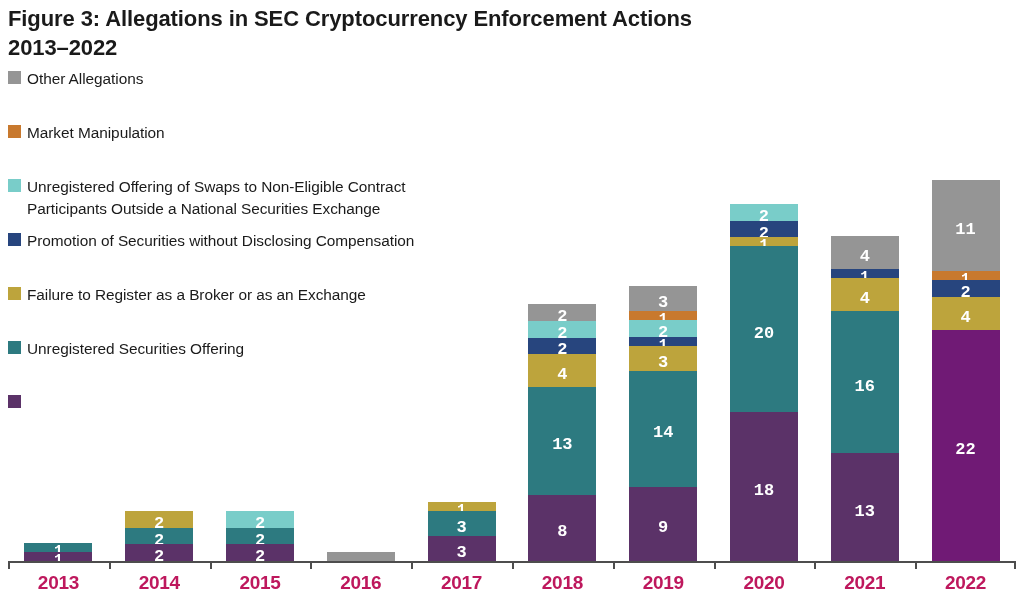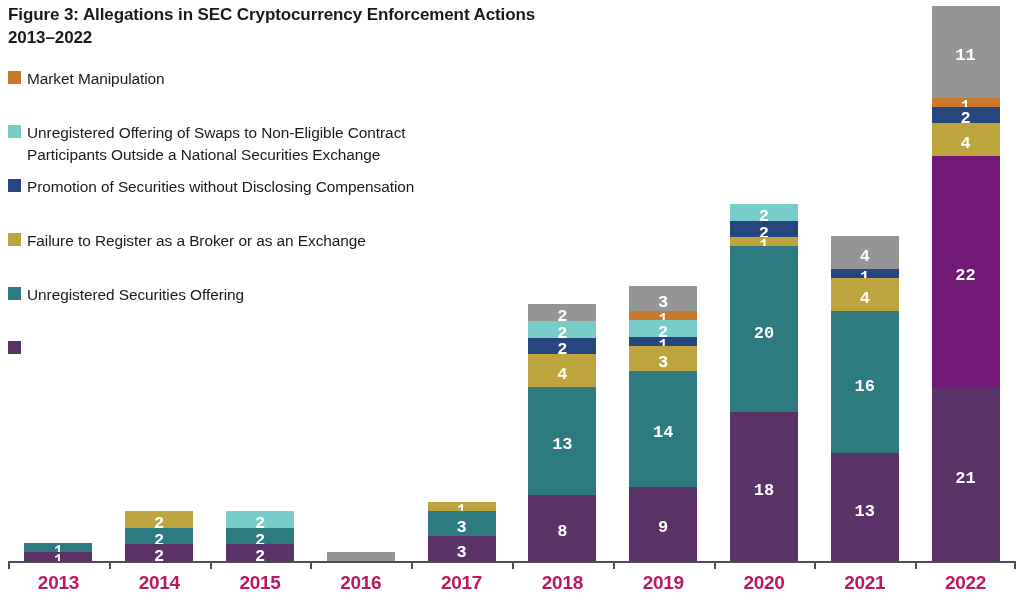--- a/index.html
+++ b/index.html
@@ -13,21 +13,21 @@
     position: relative;
     width: 1024px; height: 600px;
     background: #ffffff;
   }
 
   
   #chart-title {
     position: absolute;
     left: 8px; top: 4px;
     width: 700px;
-    font-size: 17px;
+    font-size: 22px;
     font-weight: 600;
     color: #1a1a1a;
     line-height: 1.33;
     letter-spacing: -0.1px;
     white-space: pre-line;
   }
 
   
   #legend {
     position: absolute;
@@ -144,20 +144,24 @@
 </head>
 <body>
 
 <div id="figure">
 
   <div id="chart-title">Figure 3: Allegations in SEC Cryptocurrency Enforcement Actions
 2013–2022</div>
 
   <div id="legend">
     <div class="legend-row">
+      <span class="legend-swatch" style="background:#959595"></span>
+      <span class="legend-label">Other Allegations</span>
+    </div>
+    <div class="legend-row">
       <span class="legend-swatch" style="background:#c8792e"></span>
       <span class="legend-label">Market Manipulation</span>
     </div>
     <div class="legend-row two-line">
       <span class="legend-swatch" style="background:#79cdc9"></span>
       <span class="legend-label">Unregistered Offering of Swaps to Non-Eligible Contract
 Participants Outside a National Securities Exchange</span>
     </div>
     <div class="legend-row">
       <span class="legend-swatch" style="background:#27457e"></span>
@@ -326,23 +330,20 @@
               <span style="font-size: 15px;">1</span>
             </div>
             <div class="seg" style="background: rgb(39, 69, 126); height: 16.5574px;">
               <span>2</span>
             </div>
             <div class="seg" style="background: rgb(189, 164, 60); height: 33.1148px;">
               <span>4</span>
             </div>
             <div class="seg" style="background: #701a75; height: 231px;">
               <span>22</span>
-            </div>
-            <div class="seg" style="background: rgb(91, 50, 104); height: 173.852px;">
-              <span>21</span>
             </div>
           </div>
         </div>
       </div>
   </div>
 
   <div id="axis-line"></div>
   <div id="ticks">
       <div class="tick-cell">
         <div class="tick-mark"></div>

